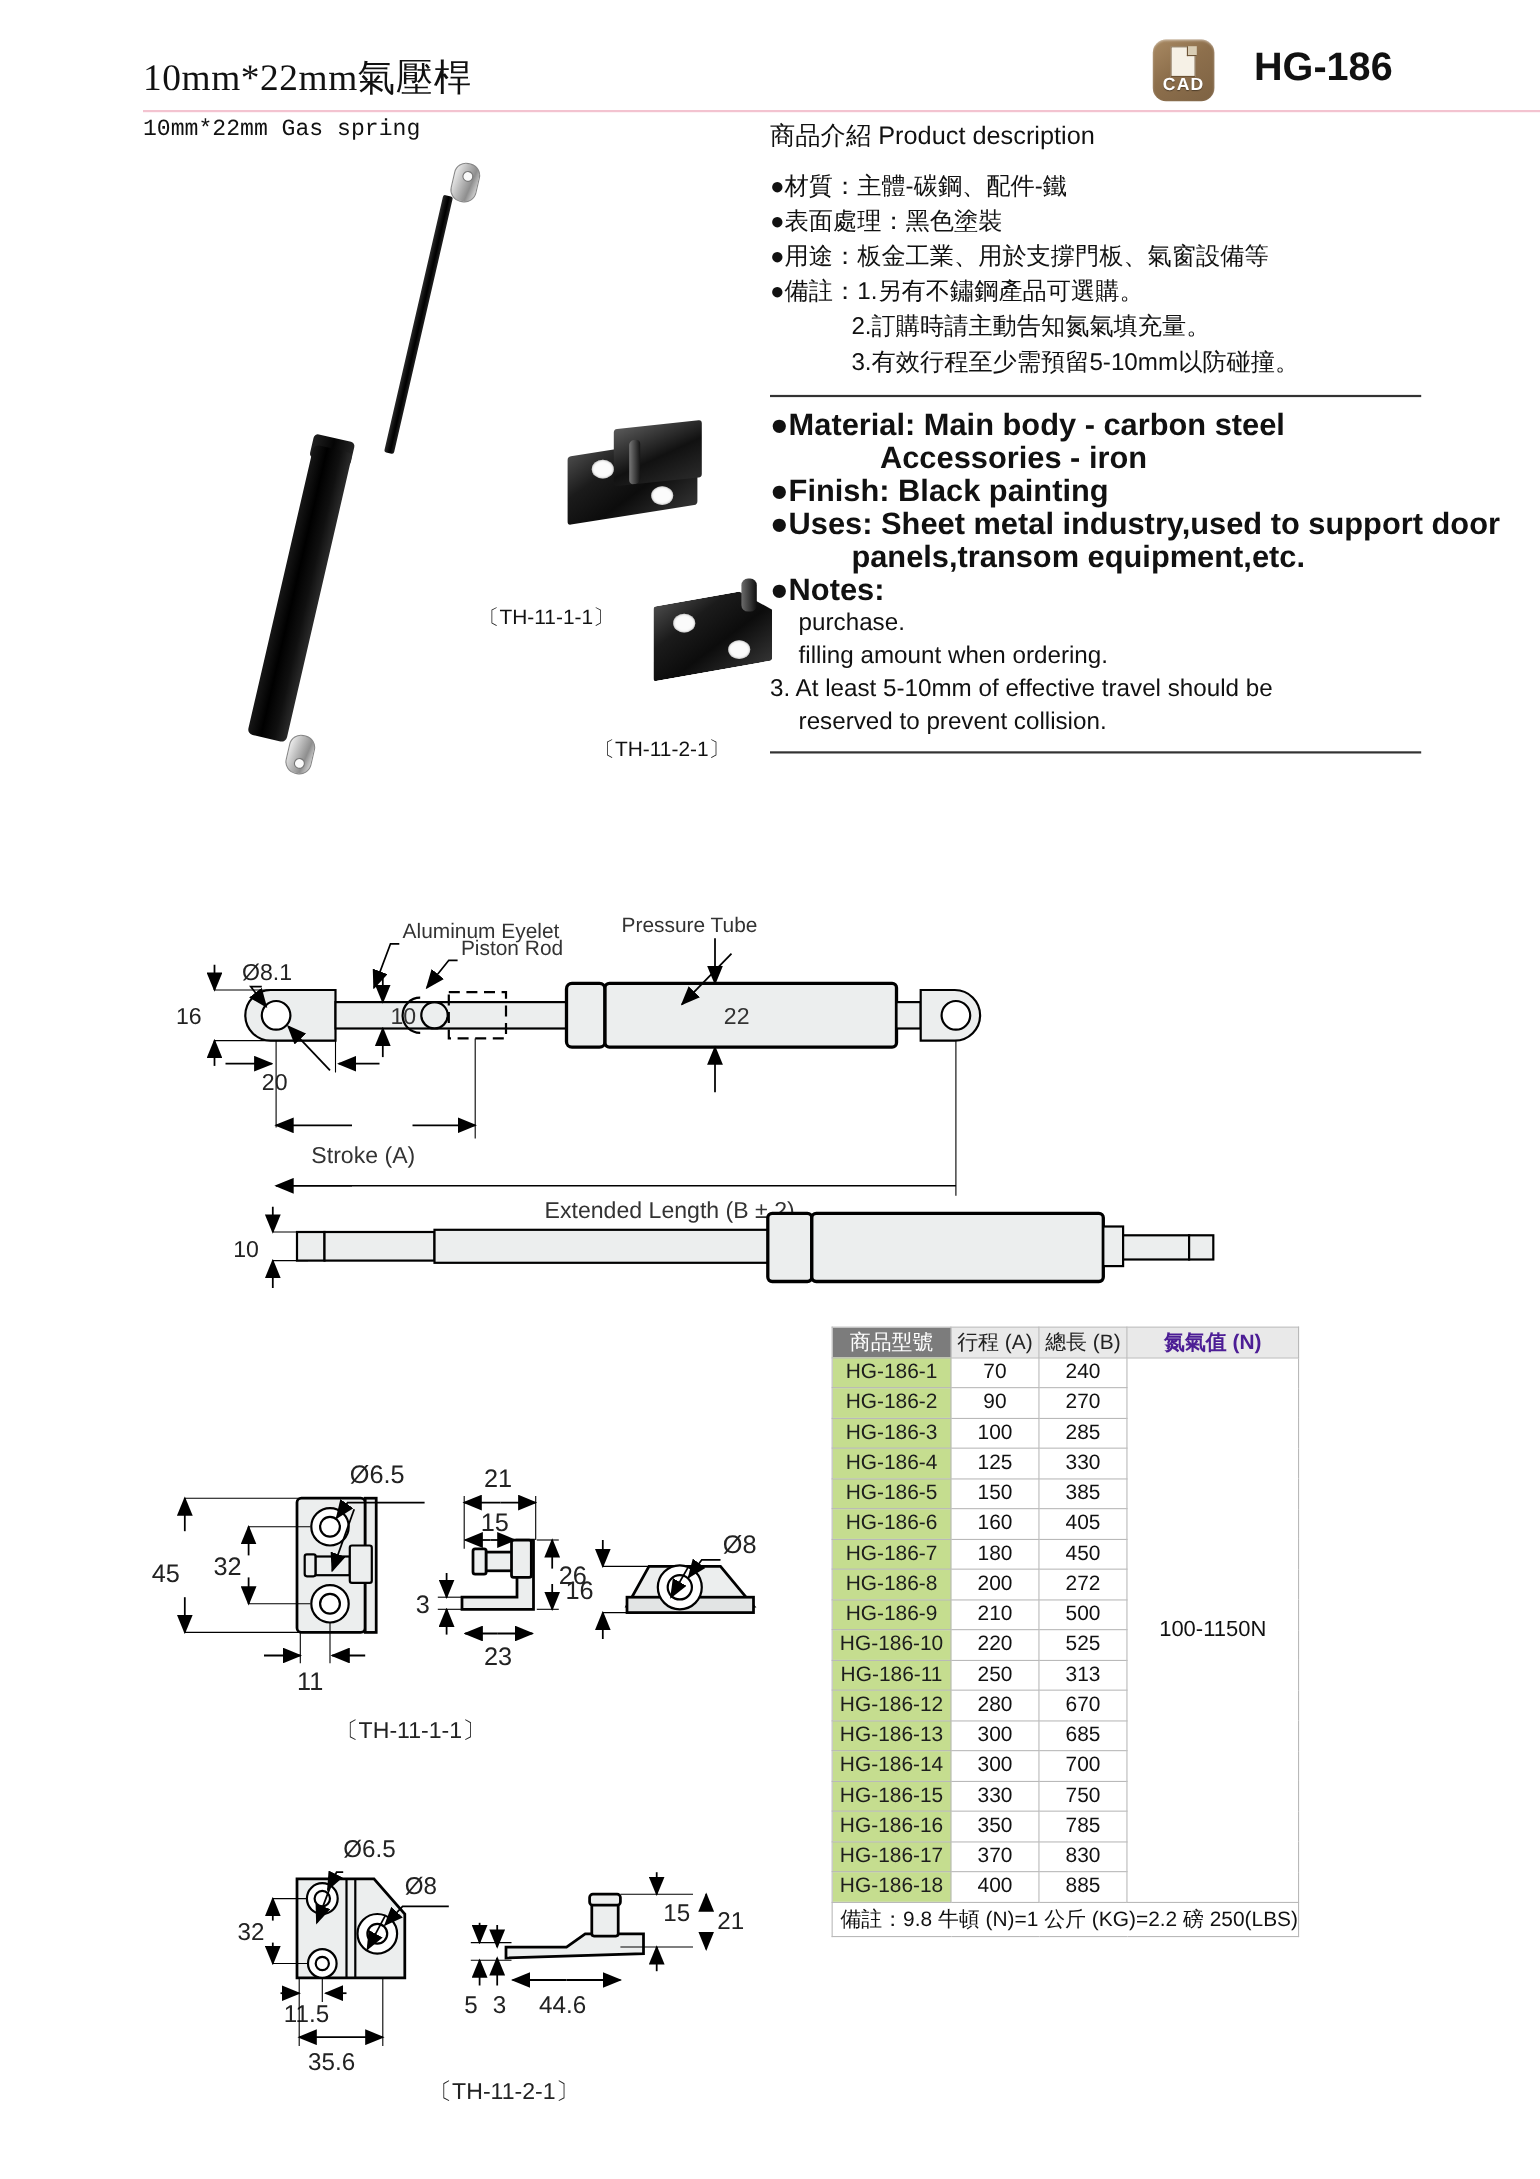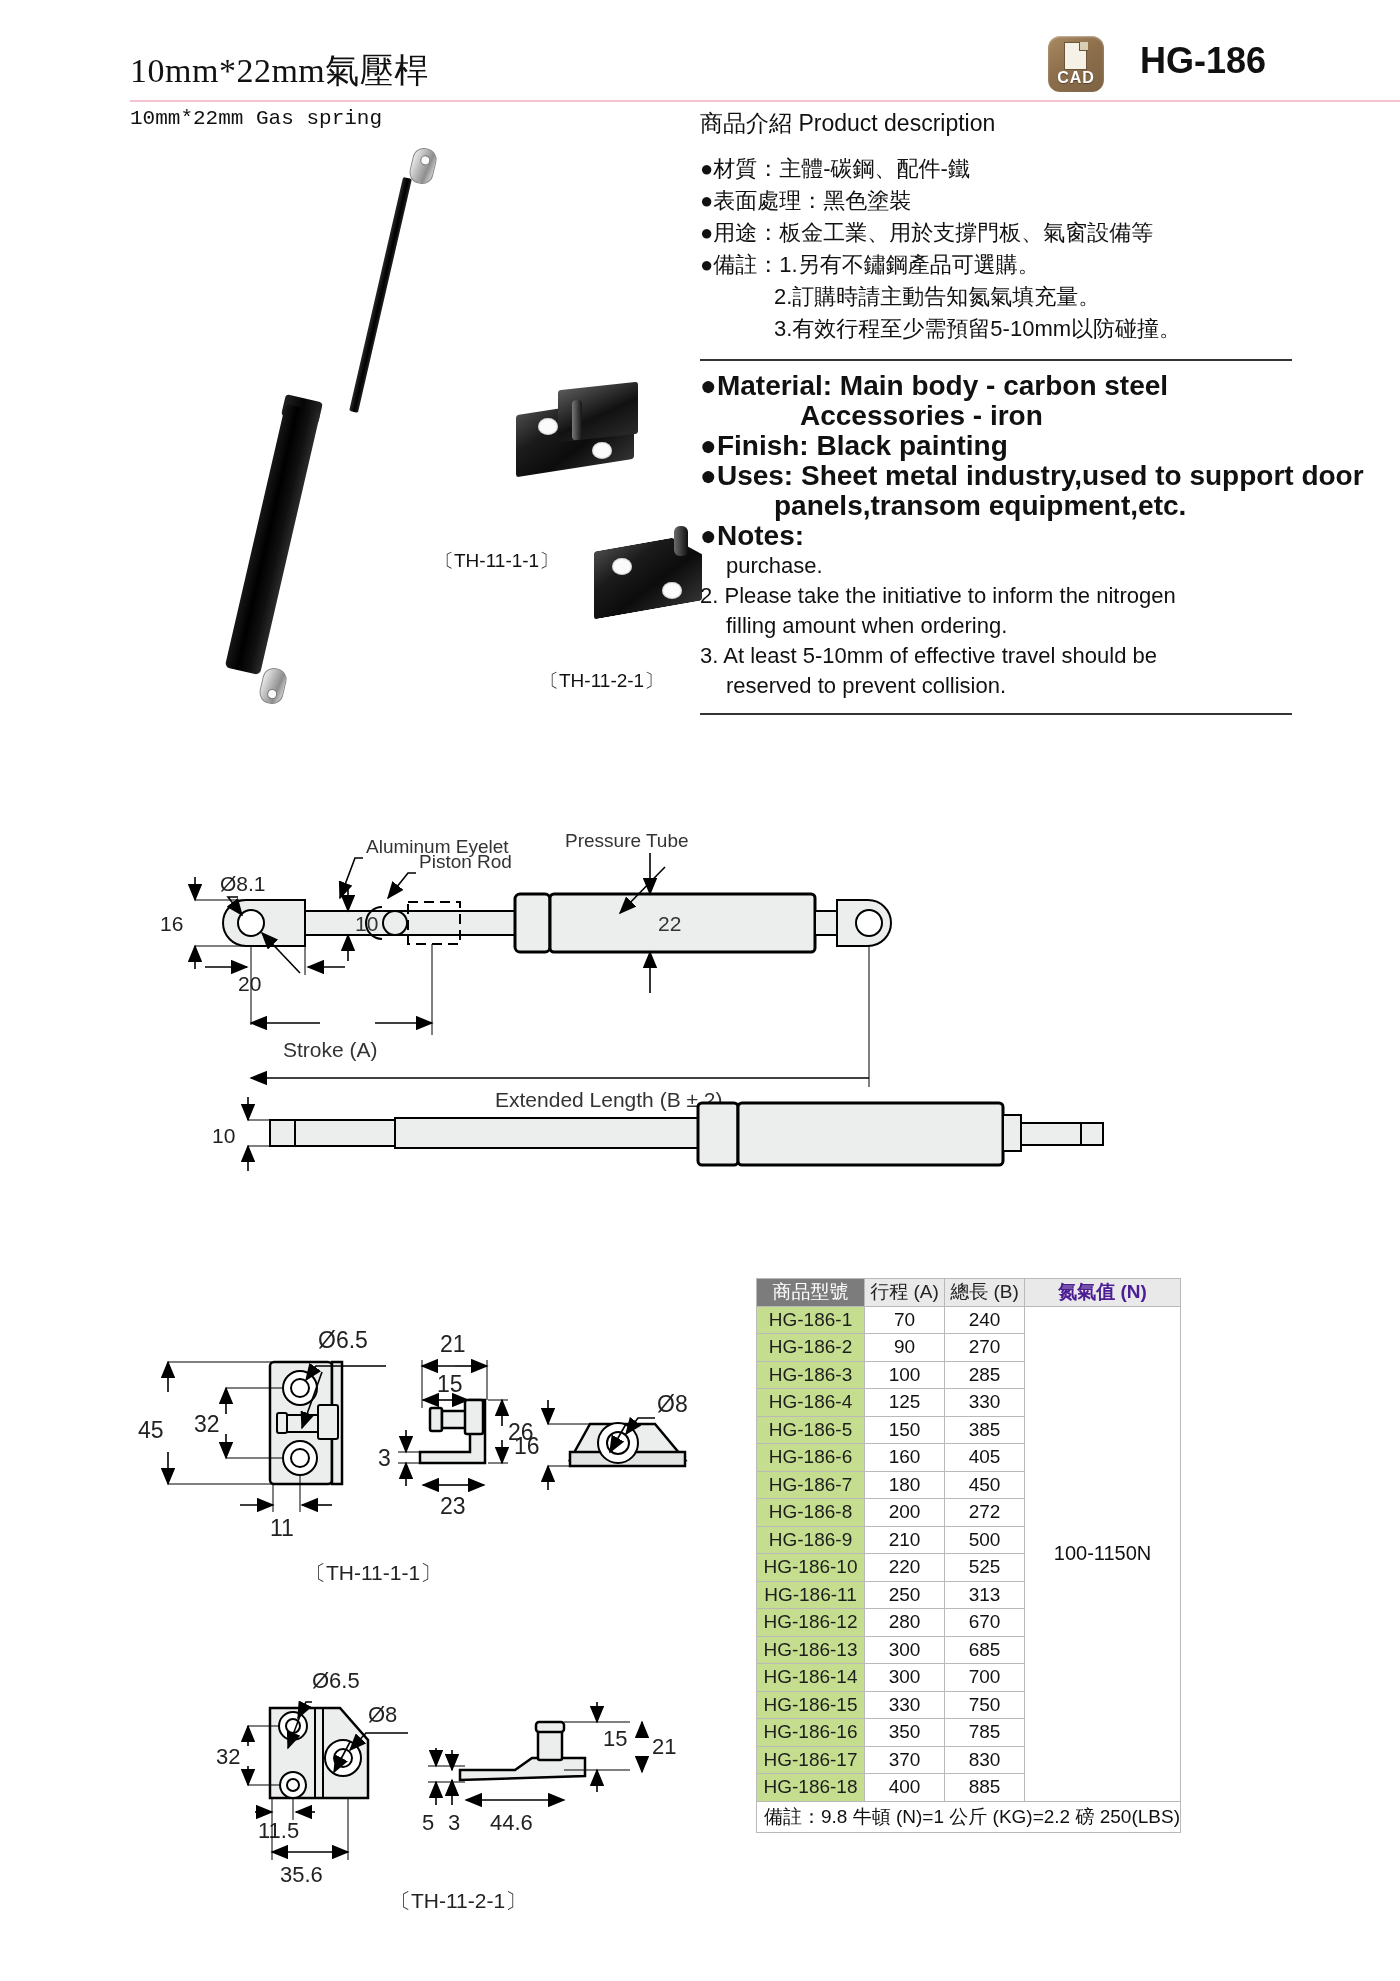--- a/index.html
+++ b/index.html
@@ -186,21 +186,21 @@
     position: absolute;
     font-size: 19px;
     white-space: nowrap;
     font-family: "Liberation Sans", sans-serif;
   }
   .drawsvg { position: absolute; }
 
   
   #spec-table {
     position: absolute;
-    left: 756px; top: 1278px;
+    left: 756px; top: 1206px;
     width: 412px;
     border-collapse: collapse;
     font-size: 19px;
   }
   #spec-table th, #spec-table td {
     border: 1px solid #b9b9b9;
     text-align: center;
     height: 27.5px;
     padding: 0;
     font-weight: normal;
@@ -297,21 +297,20 @@
 
   <div class="desc-sep"></div>
 
   <div class="en-line">●Material: Main body - carbon steel</div>
   <div class="en-line ind1">Accessories - iron</div>
   <div class="en-line">●Finish: Black painting</div>
   <div class="en-line">●Uses: Sheet metal industry,used to support door</div>
   <div class="en-line ind2">panels,transom equipment,etc.</div>
   <div class="en-line">●Notes:</div>
   <div class="en-num cont">purchase.</div>
-  <div class="en-num">2. Please take the initiative to inform the nitrogen</div>
   <div class="en-num cont">filling amount when ordering.</div>
   <div class="en-num">3. At least 5-10mm of effective travel should be</div>
   <div class="en-num cont">reserved to prevent collision.</div>
   <div class="desc-sep" style="margin-top:12px;"></div>
 </div>
 
 <svg class="drawsvg" style="left:150px; top:795px;" width="1120" height="410">
   <defs>
     <marker id="arrF" markerWidth="11" markerHeight="9" refX="10" refY="4.5" orient="auto">
       <path d="M0,0 L11,4.5 L0,9 z" fill="#000"></path>

